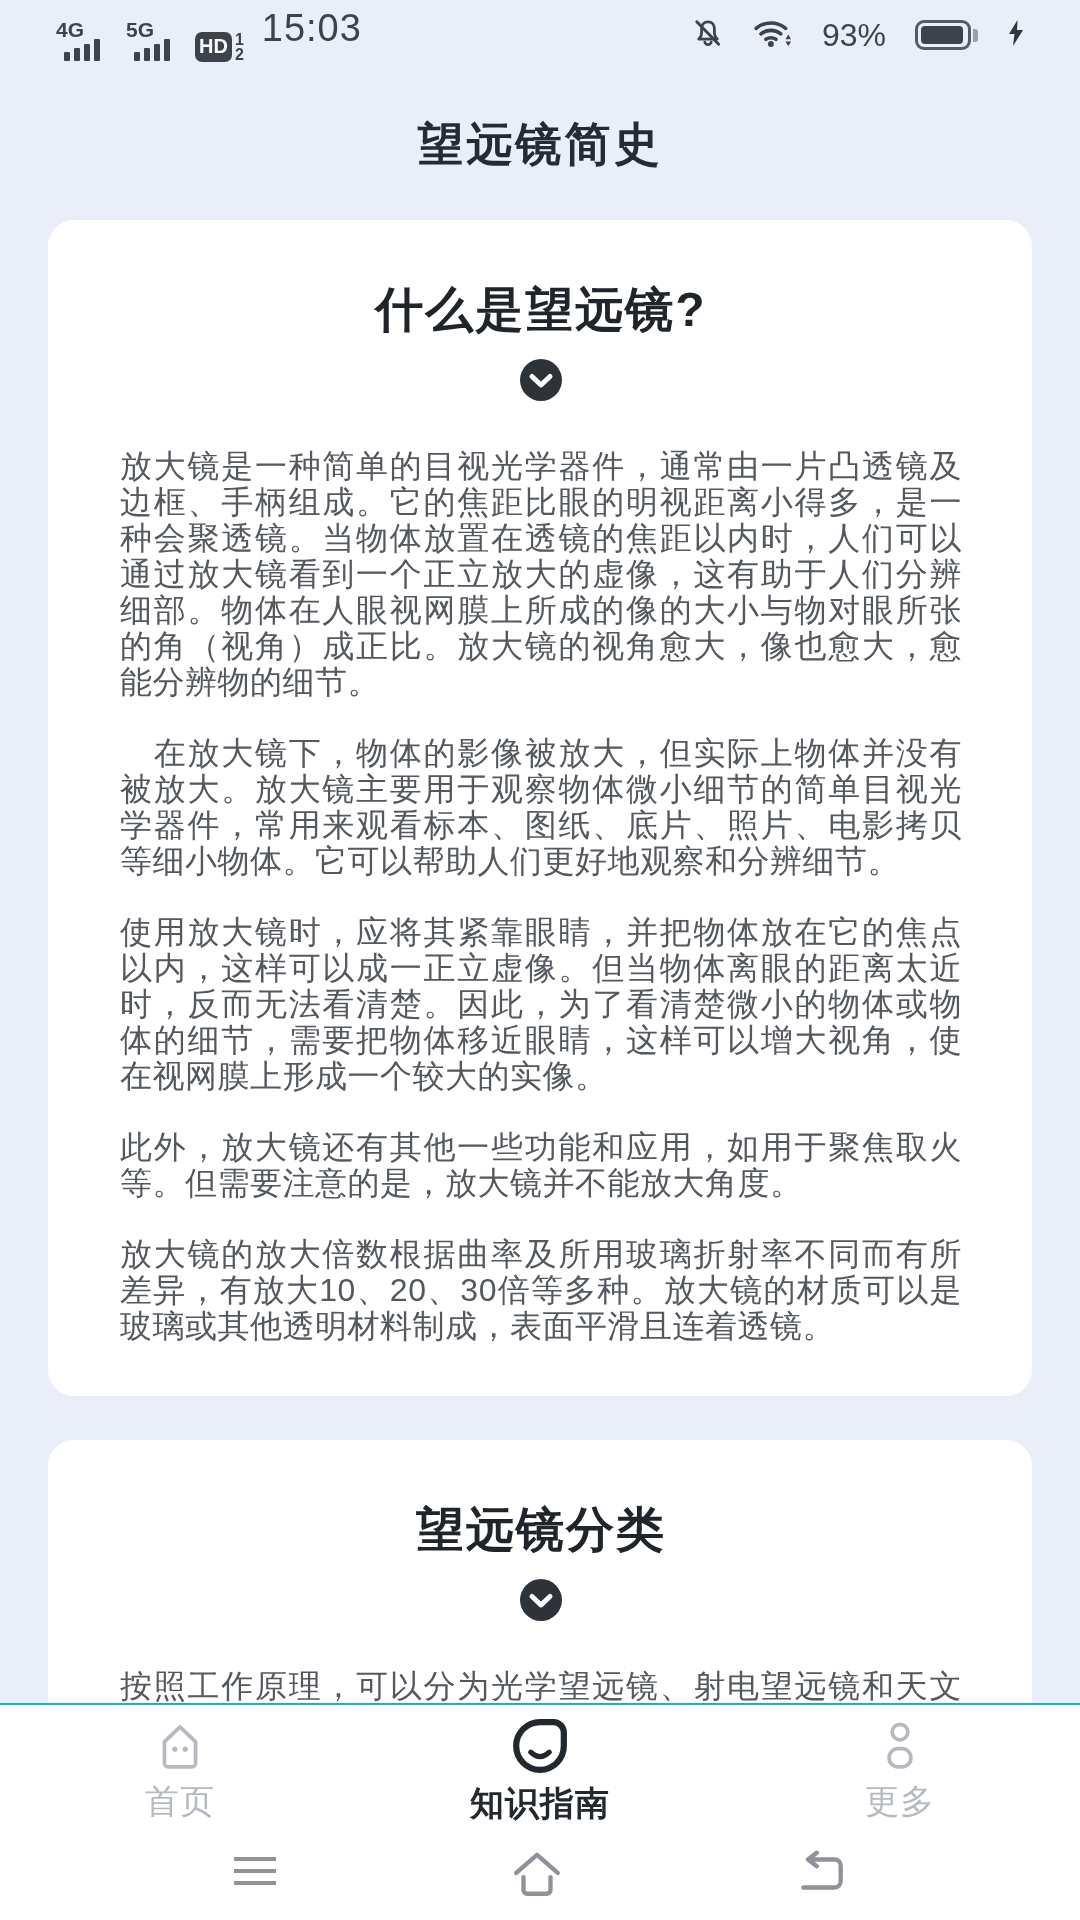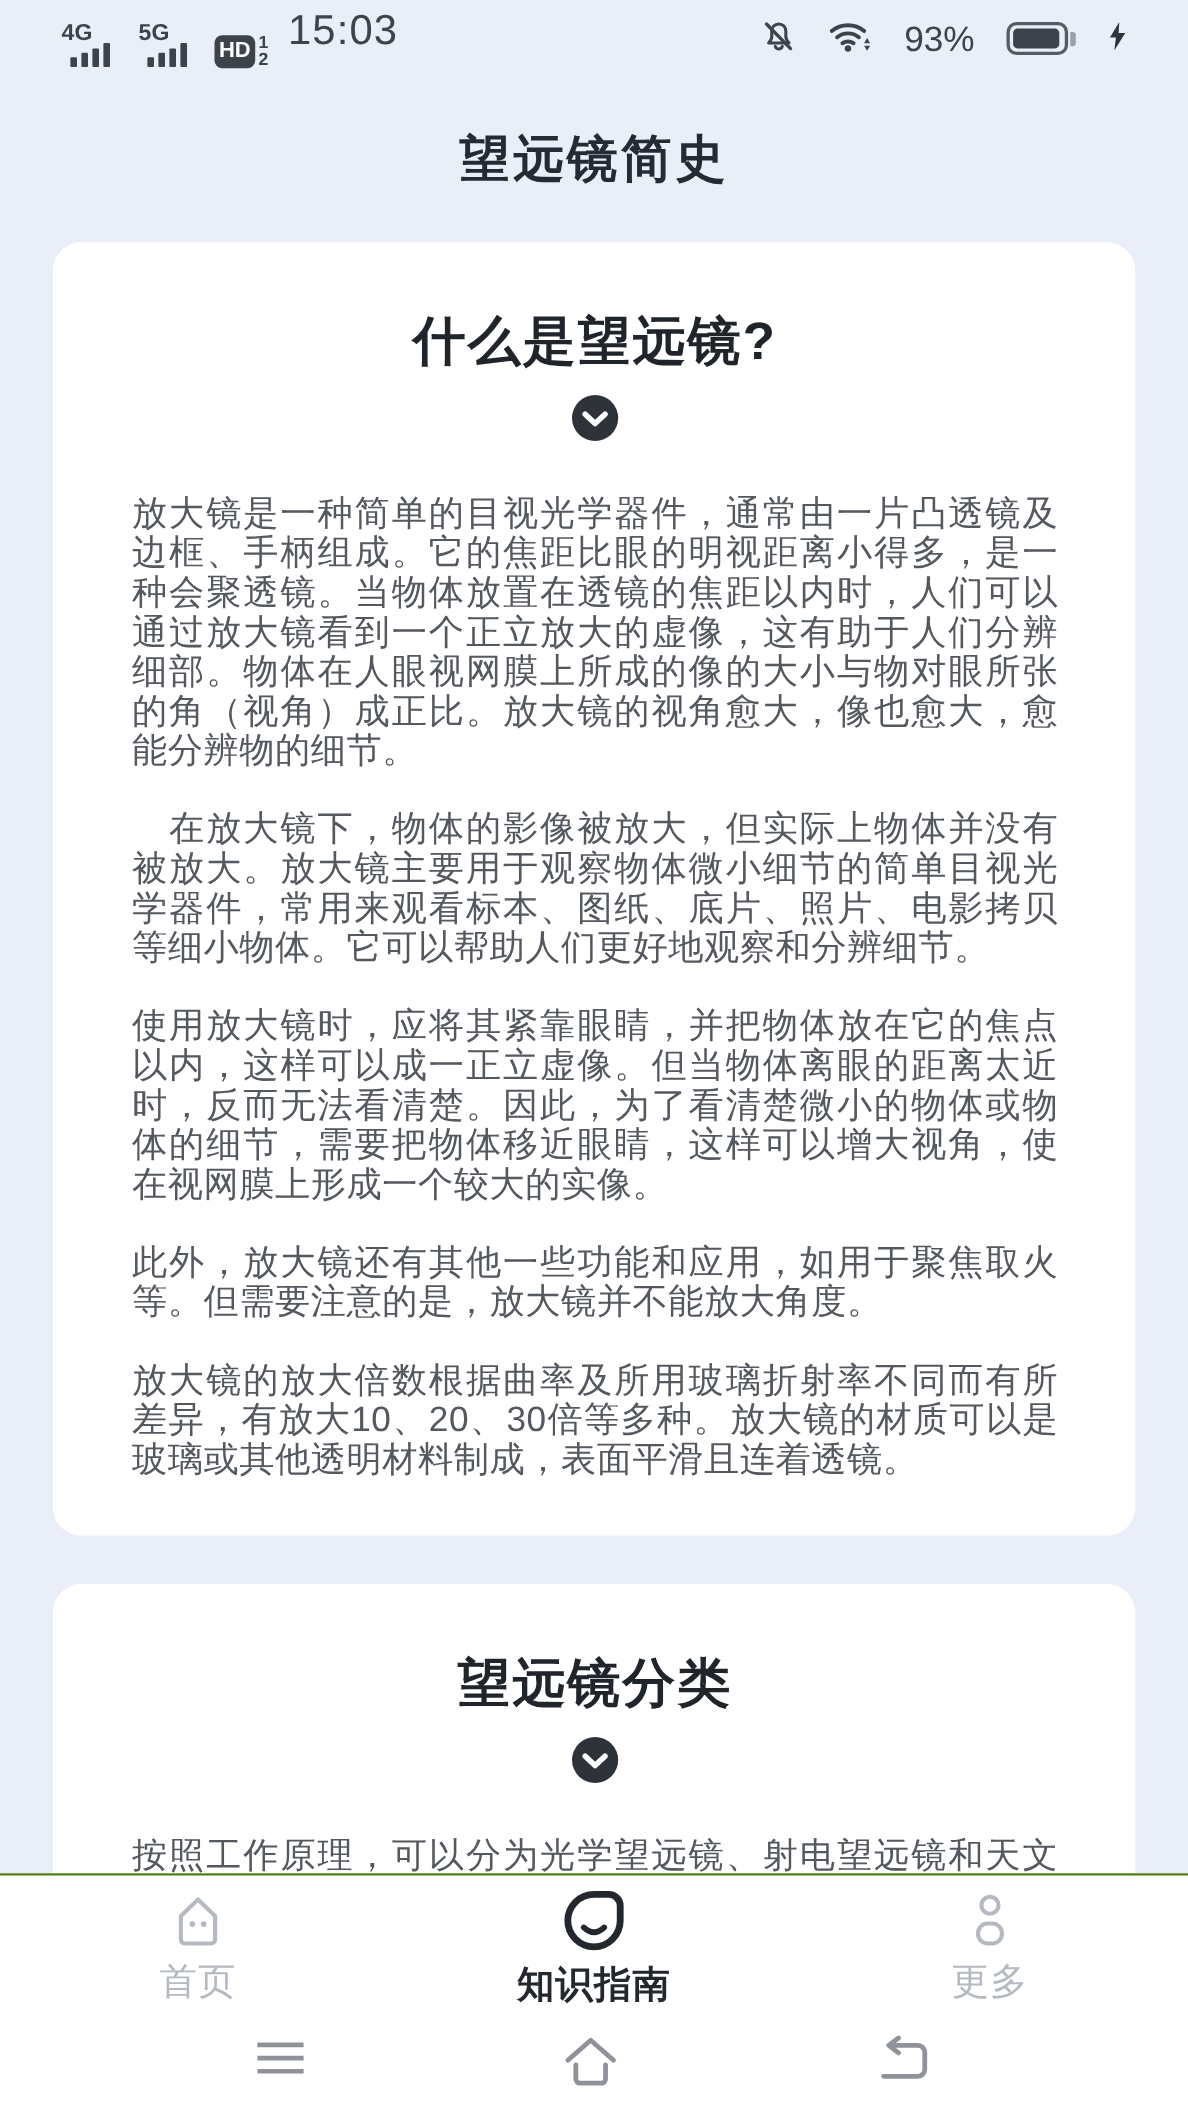--- a/index.html
+++ b/index.html
@@ -45,21 +45,21 @@
   .card-head h2{margin:0;font-size:48px;font-weight:700;letter-spacing:2px;color:#20242b;}
   .chevron-btn{flex:0 0 auto;width:44px;height:44px;border:none;background:transparent;padding:0;cursor:pointer;display:flex;}
   .card p{
     margin:35px 0 0;font-size:32px;line-height:36px;color:#54585f;
     text-align:justify;letter-spacing:0.5px;
   }
   .card p.first{margin-top:46px;}
   
   .tabbar{
     position:absolute;left:0;right:0;bottom:72px;height:145px;
-    background:#ffffff;border-top:2px solid #4d7c0f;box-sizing:border-box;
+    background:#ffffff;border-top:2px solid #14b8a6;box-sizing:border-box;
     display:flex;z-index:6;
   }
   .tab{
     flex:1;display:flex;flex-direction:column;align-items:center;
     padding-top:12px;gap:6px;background:transparent;border:none;cursor:pointer;
   }
   .tab-label{font-size:34px;color:#b5bac2;letter-spacing:1px;}
   .tab.active .tab-label{color:#23272e;font-weight:700;}
   
   .androidnav{

